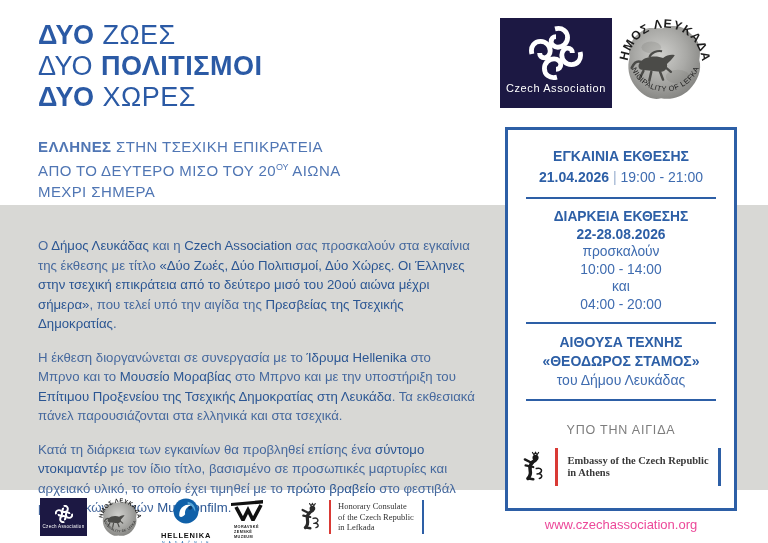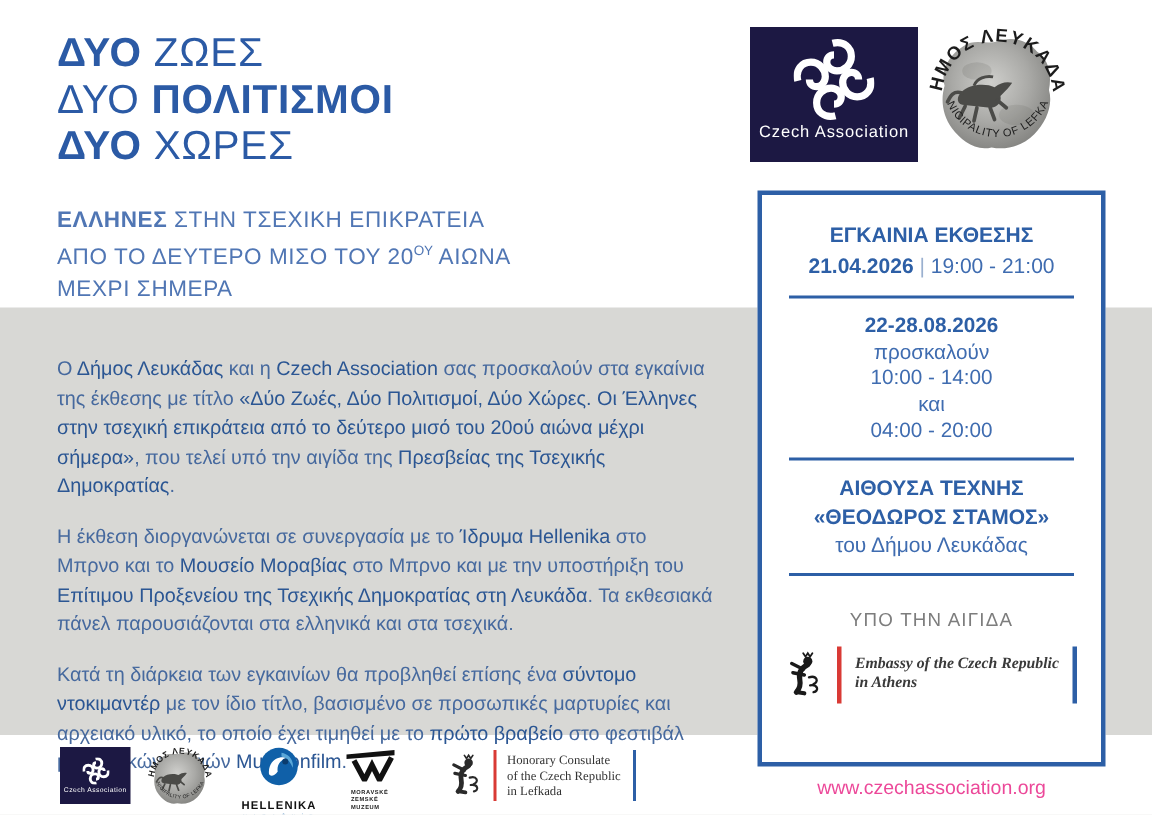--- a/index.html
+++ b/index.html
@@ -38,21 +38,21 @@
   .panel{position:absolute;left:505px;top:127px;width:232px;height:384px;background:#ffffff;
          border:3px solid #2d5fa6;box-sizing:border-box;text-align:center;color:#3f6cb0;}
   .panel .sec1{margin-top:16px;font-size:14px;line-height:21px;}
   .panel .h{font-weight:700;color:#2d5fa6;}
   .panel .sep{color:#9ab0cf;}
   .divider{width:190px;height:2px;background:#2d5fa6;margin:9px auto;}
   .panel .sec2{font-size:13.8px;line-height:17.5px;}
   .panel .sec2 .ln{line-height:17.5px;}
   .panel .sec3{font-size:14px;line-height:19px;}
   .patron-lbl{margin-top:22px;color:#7d7d7d;font-size:12.5px;letter-spacing:.8px;}
-  .embassy{display:flex;align-items:center;justify-content:center;margin-top:11px;font-style:italic;}
+  .embassy{display:flex;align-items:center;justify-content:center;margin-top:11px;}
   .vbar{width:3px;height:38px;}
   .vbar.red{background:#d93a35;margin:0 9px 0 8px;}
   .vbar.blue{background:#2d5fa6;margin-left:9px;}
   .embassy .etxt{font-family:"Liberation Serif",serif;font-weight:700;color:#3a3a3a;
                  font-size:10.5px;line-height:12.5px;text-align:left;}
 
   .url{position:absolute;left:505px;top:517px;width:232px;text-align:center;
        color:#ec4899;font-size:13px;}
 
   
@@ -145,20 +145,21 @@
     <p><span>Κατά τη διάρκεια των εγκαινίων θα προβληθεί επίσης ένα </span><span class="b">σύντομο ντοκιμαντέρ</span><span> με τον ίδιο τίτλο, βασισμένο σε προσωπικές μαρτυρίες και αρχειακό υλικό, το οποίο έχει τιμηθεί με το </span><span class="b">πρώτο βραβείο</span><span> στο φεστιβάλ μουσειακών ταινιών </span><span class="b">Musaionfilm</span><span>.</span></p>
   </div>
 
   <div class="panel">
     <div class="sec1">
       <div class="h">ΕΓΚΑΙΝΙΑ ΕΚΘΕΣΗΣ</div>
       <div><span class="h">21.04.2026</span> <span class="sep">|</span> <span>19:00 - 21:00</span></div>
     </div>
     <div class="divider"></div>
     <div class="sec2">
+      <div class="h ln">ΔΙΑΡΚΕΙΑ ΕΚΘΕΣΗΣ</div>
       <div class="h ln">22-28.08.2026</div>
       <div class="ln">προσκαλούν</div>
       <div class="ln">10:00 - 14:00</div>
       <div class="ln">και</div>
       <div class="ln">04:00 - 20:00</div>
     </div>
     <div class="divider"></div>
     <div class="sec3">
       <div class="h">ΑΙΘΟΥΣΑ ΤΕΧΝΗΣ</div>
       <div class="h">«ΘΕΟΔΩΡΟΣ ΣΤΑΜΟΣ»</div>

